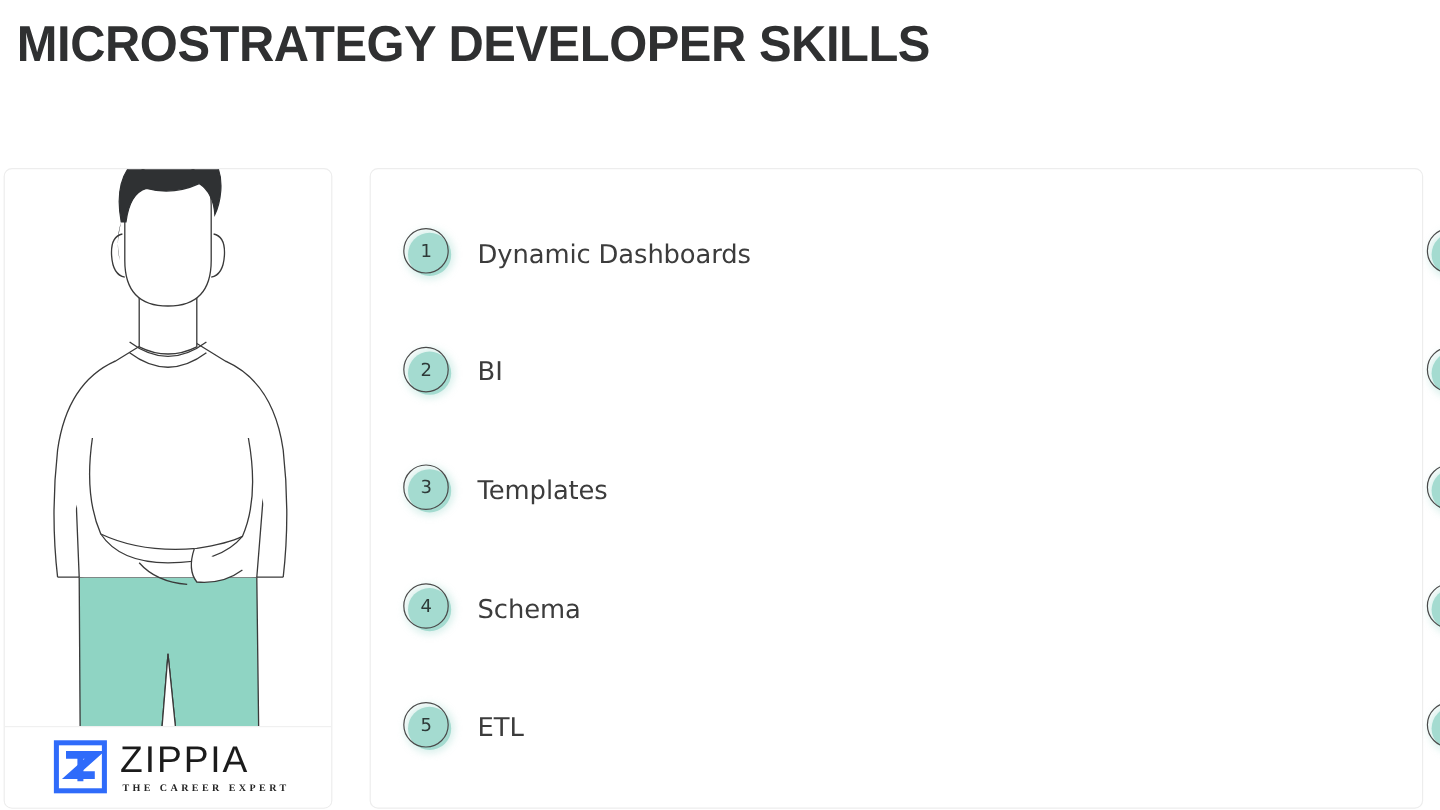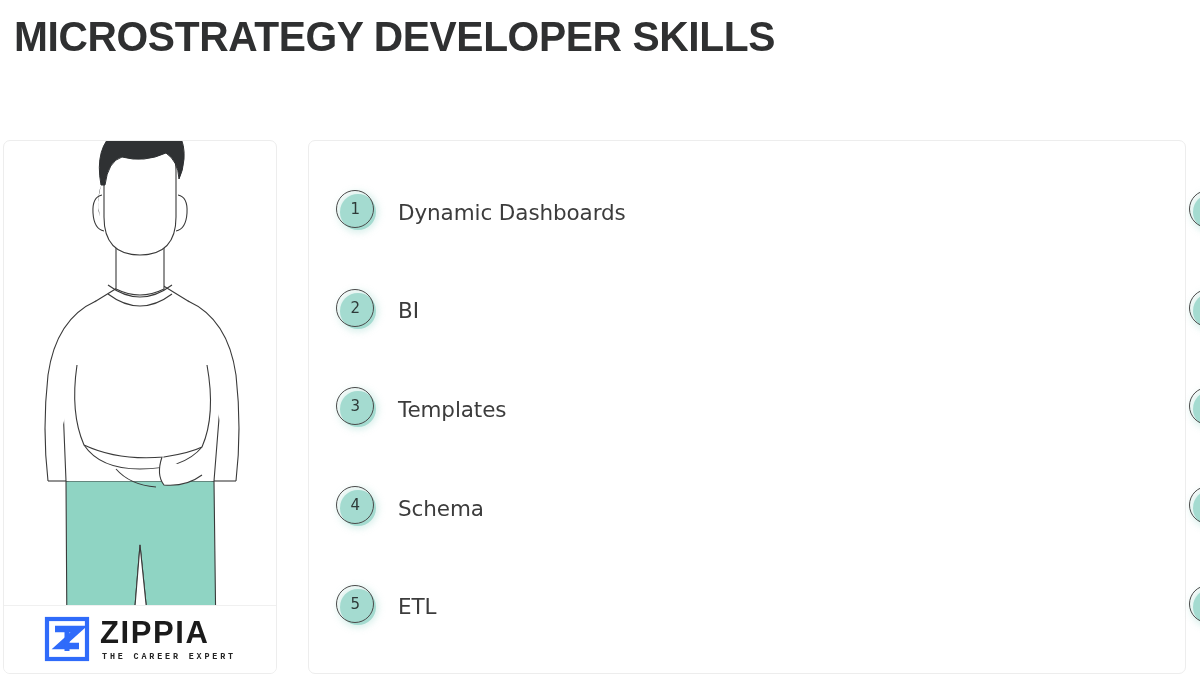--- a/index.html
+++ b/index.html
@@ -72,26 +72,26 @@
   #zippia-mark { display:block; }
   #zippia-wordmark-wrap {
     display: flex;
     flex-direction: column;
     justify-content: center;
     line-height: 1;
   }
   #zippia-wordmark {
     font-family: "Liberation Sans", "DejaVu Sans", sans-serif;
     font-size: 31px;
-    font-weight: 700;
+    font-weight: 400;
     letter-spacing: 1.6px;
     color: #1b1b1b;
   }
   #zippia-tagline {
-    font-family: Liberation Mono, monospace;
+    font-family: Liberation Serif, serif;
     font-size: 8.4px;
     font-weight: 700;
     letter-spacing: 2.85px;
     color: #242424;
     margin-top: 5px;
     margin-left: 2px;
   }
 
   
   #skills-card {

